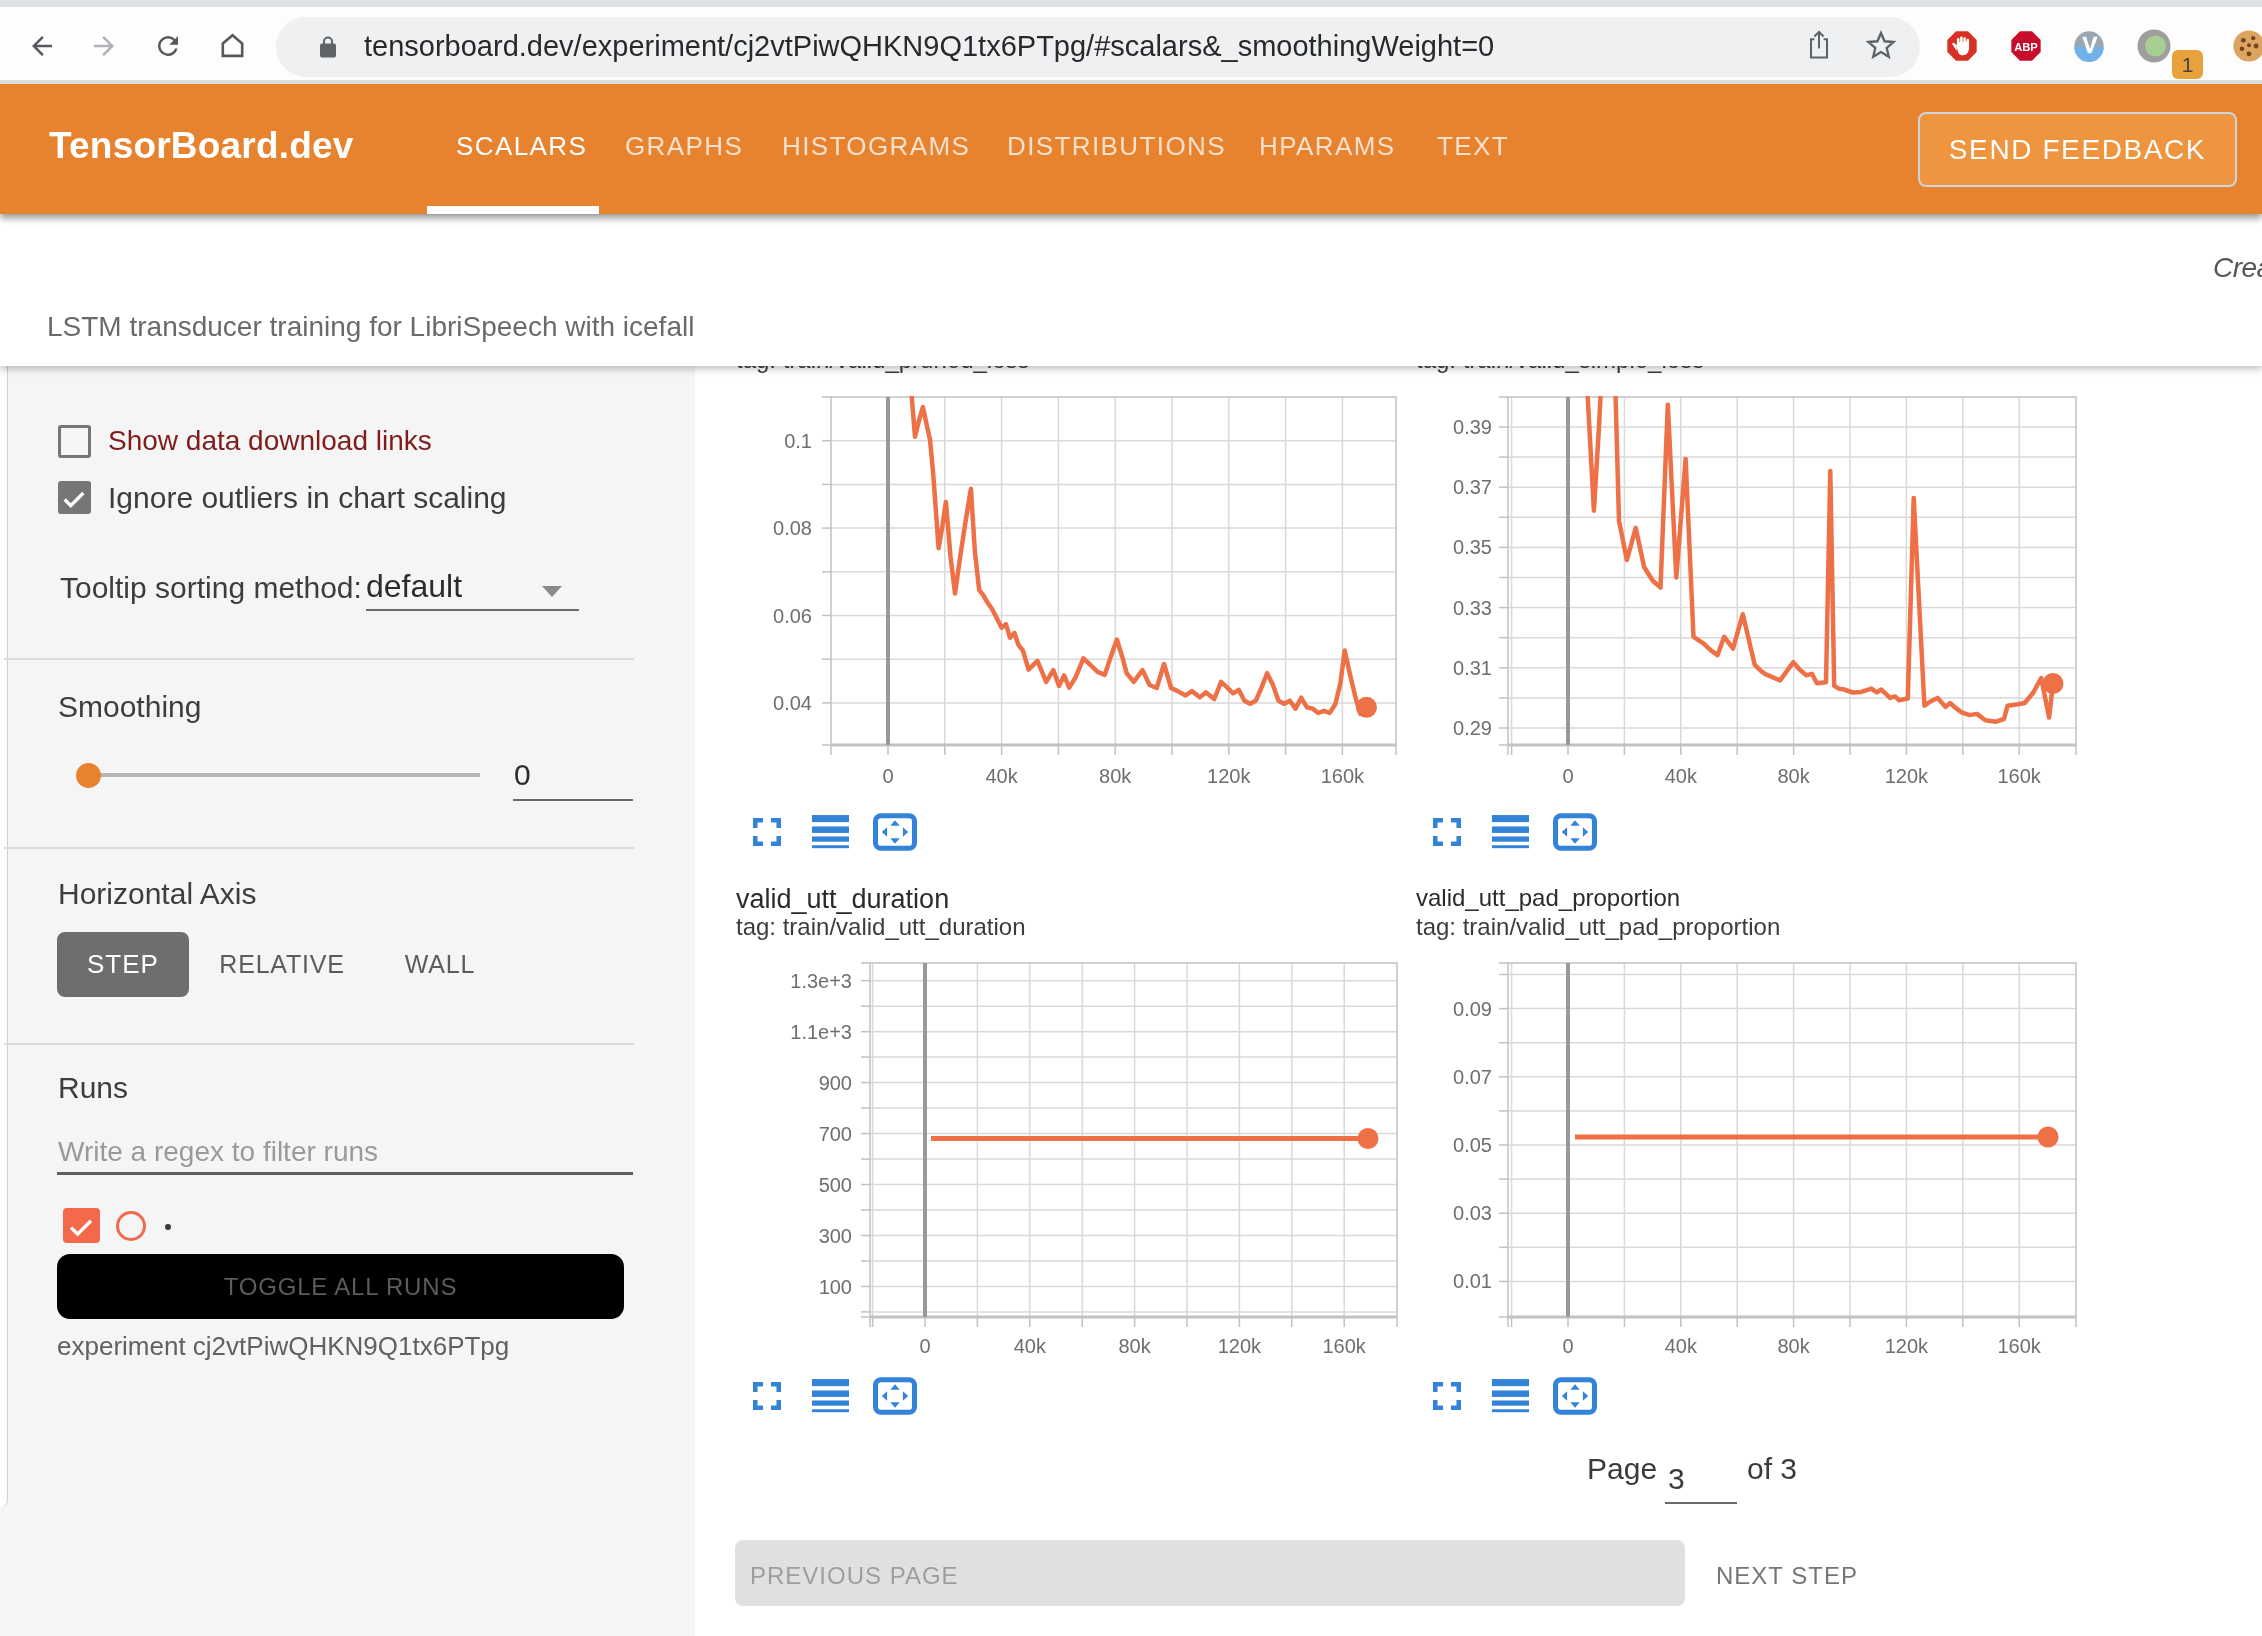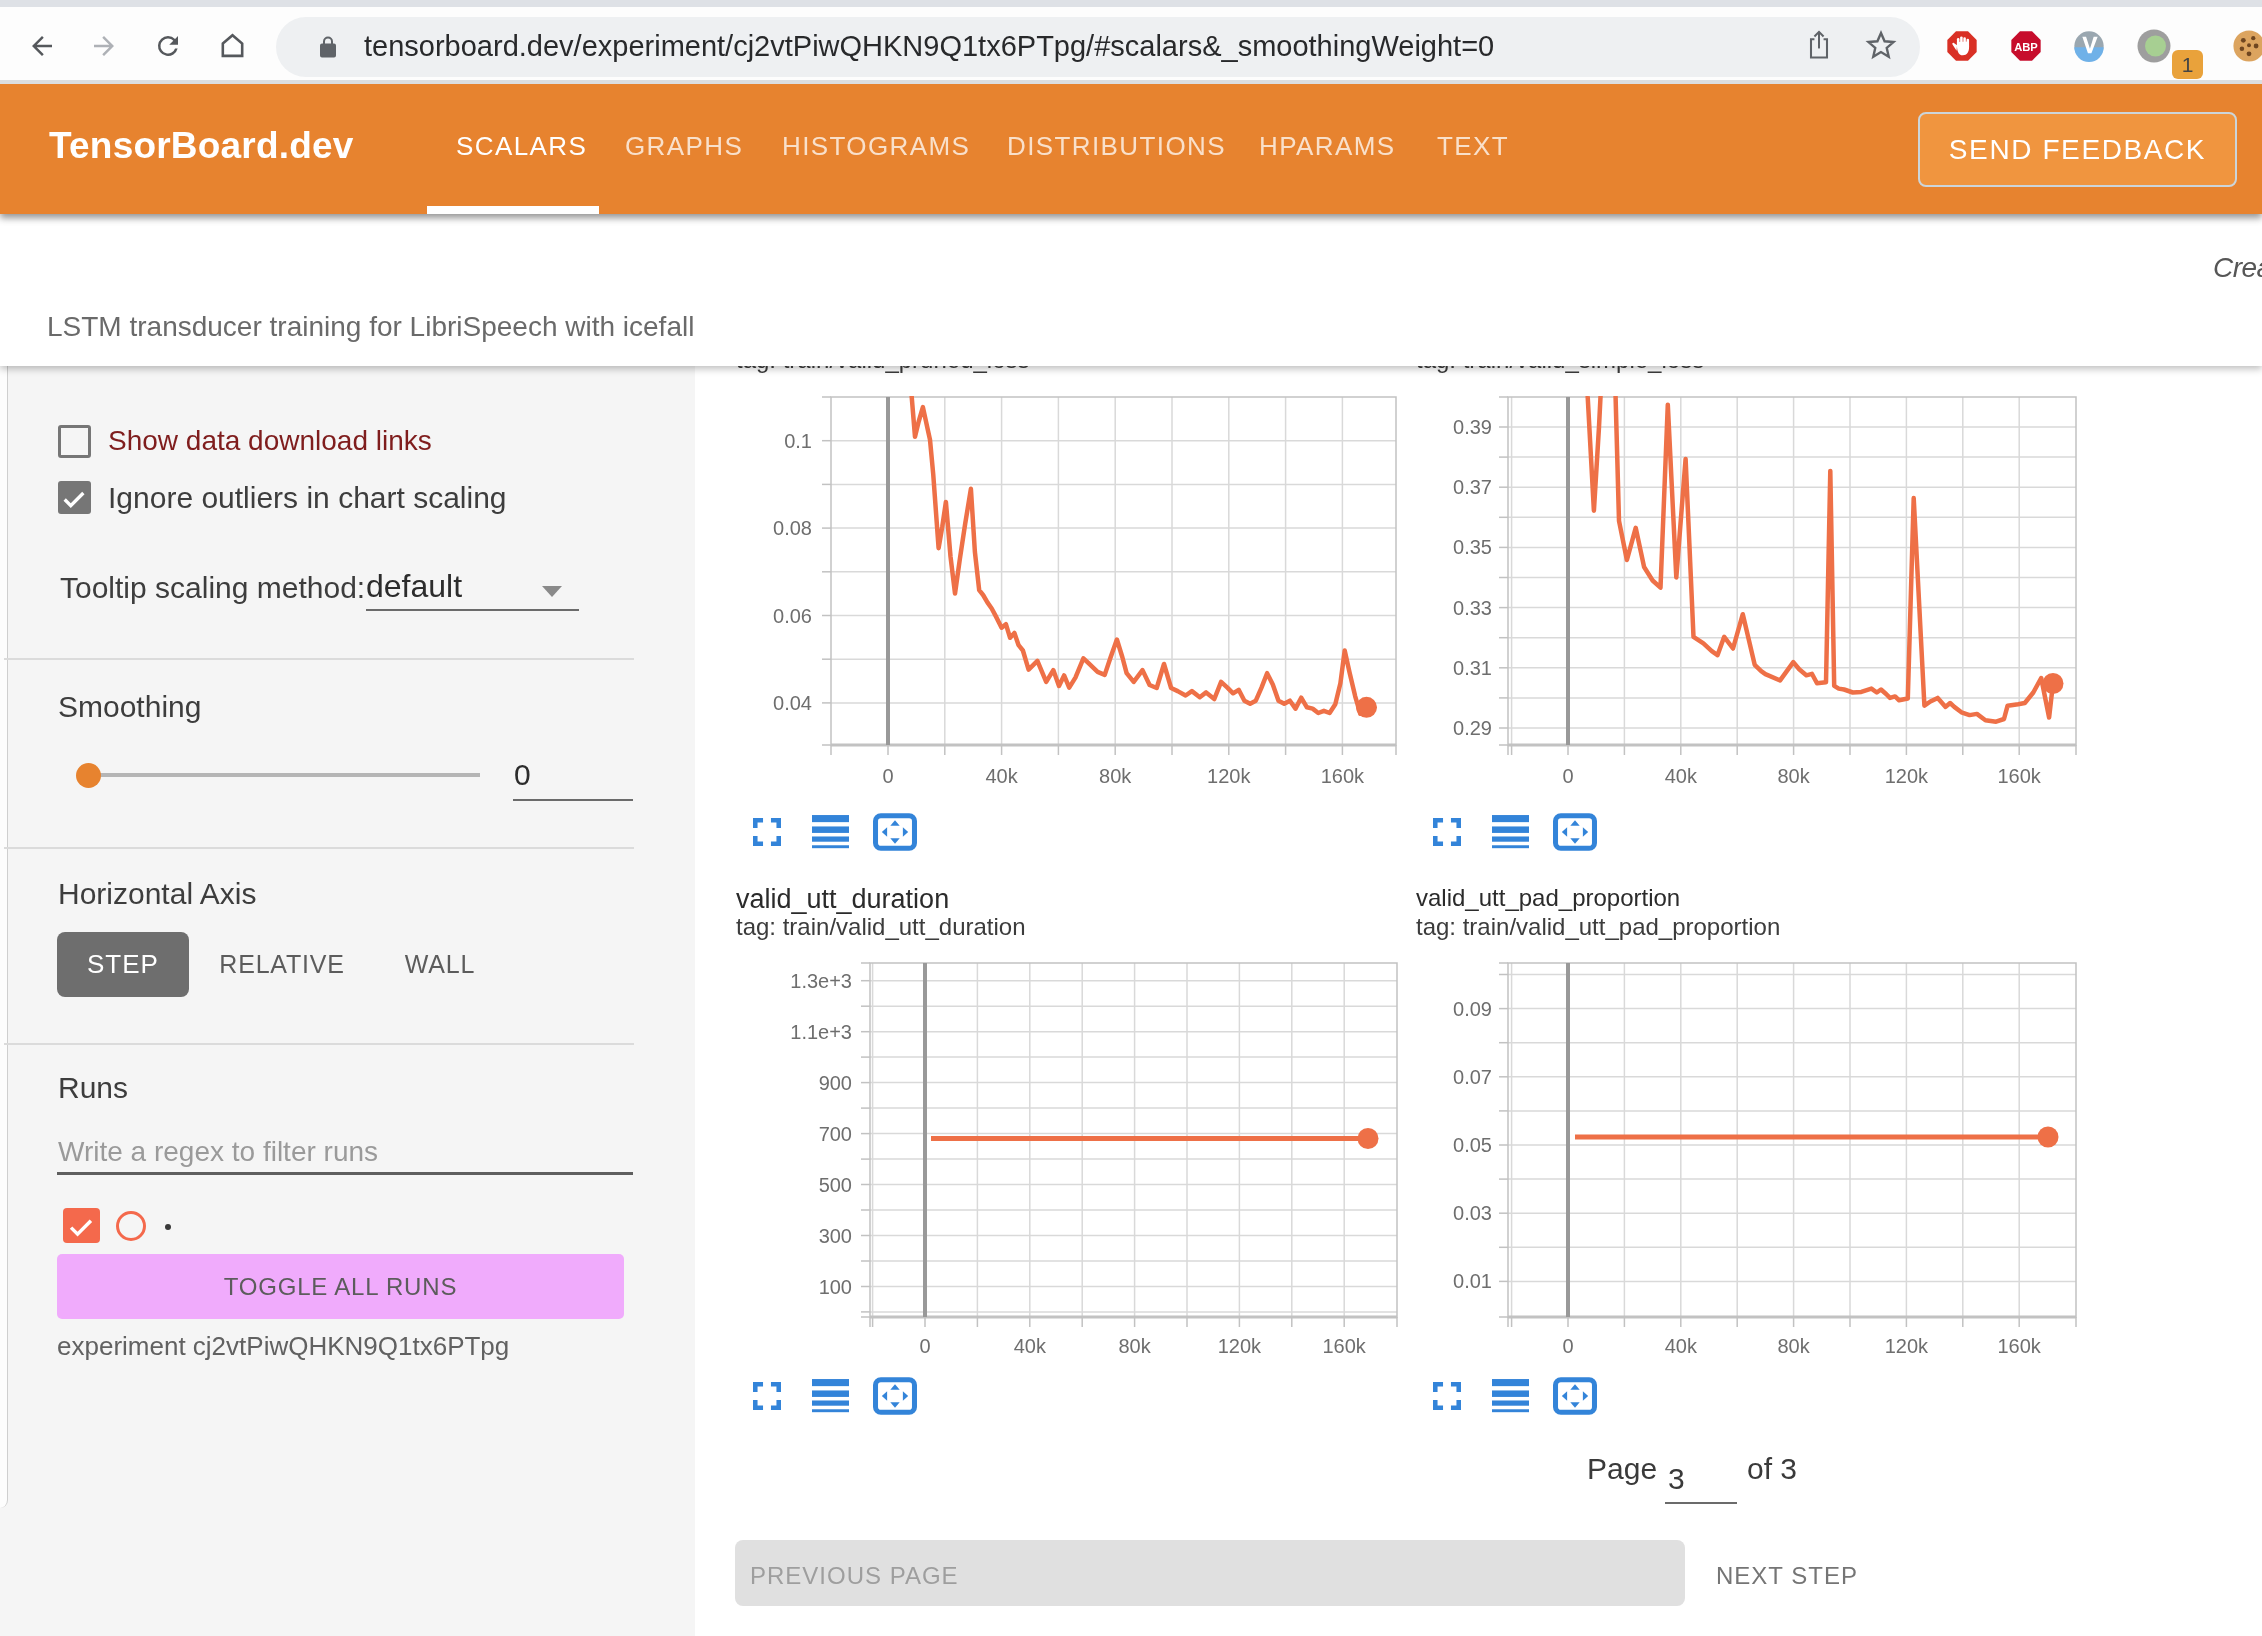--- a/index.html
+++ b/index.html
@@ -386,21 +386,21 @@
 <div class="abs" style="left:58px;top:425px;width:33px;height:33px;border:3.4px solid #767676;border-radius:3px;z-index:3"></div>
 <div class="abs" style="left:108px;top:425px;font-size:28px;color:#7f1d1d;z-index:3">Show data download links</div>
 
 <div class="abs" style="left:58px;top:481px;width:33px;height:33px;background:#767676;border-radius:3px;z-index:3">
 <svg width="33" height="33" viewBox="0 0 24 24">
       <path d="M9.3 16.2l-3.6-3.6-1.7 1.7 5.3 5.3 10-10-1.7-1.7z" fill="#fff"></path>
     </svg></div>
 <div class="abs" style="left:108px;top:481px;font-size:30px;color:#3d3d3d;z-index:3">Ignore outliers in chart scaling</div>
 
 
-<div class="abs" style="left:60px;top:571px;font-size:30px;color:#3d3d3d;z-index:3">Tooltip scaling method:</div>
+<div class="abs" style="left:60px;top:571px;font-size:30px;color:#3d3d3d;z-index:3">Tooltip sorting method:</div>
 <div class="abs" style="left:366px;top:568px;font-size:32px;color:#2c2c2c;z-index:3">default</div>
 <div class="abs" style="left:542px;top:586px;width:0;height:0;border-left:10px solid transparent;border-right:10px solid transparent;border-top:11px solid #8a8a8a;z-index:3"></div>
 <div class="abs" style="left:366px;top:609px;width:213px;height:2px;background:#6b6b6b;z-index:3"></div>
 
 <div class="abs" style="left:4px;top:658px;width:630px;height:1.5px;background:#dbdbdb;z-index:3"></div>
 
 
 <div class="abs" style="left:58px;top:690px;font-size:30px;color:#3d3d3d;z-index:3">Smoothing</div>
 <div class="abs" style="left:98px;top:773px;width:382px;height:4px;background:#b5b5b5;z-index:3"></div>
 <div class="abs" style="left:76px;top:763px;width:25px;height:25px;border-radius:50%;background:#e7832f;z-index:3"></div>
@@ -423,21 +423,21 @@
 <div class="abs" style="left:58px;top:1136px;font-size:28px;color:#9a9a9a;z-index:3">Write a regex to filter runs</div>
 <div class="abs" style="left:57px;top:1172px;width:576px;height:2.5px;background:#5f5f5f;z-index:3"></div>
 
 <div class="abs" style="left:63px;top:1208px;width:37px;height:35px;background:#f4694c;border-radius:4px;z-index:3">
 <svg width="37" height="35" viewBox="0 0 24 24">
       <path d="M9.3 16.2l-3.6-3.6-1.7 1.7 5.3 5.3 10-10-1.7-1.7z" fill="#fff"></path>
     </svg></div>
 <div class="abs" style="left:116px;top:1211px;width:30px;height:30px;border:3.6px solid #f4694c;border-radius:50%;z-index:3"></div>
 <div class="abs" style="left:165px;top:1224px;width:6px;height:6px;background:#3a3a3a;border-radius:50%;z-index:3"></div>
 
-<div class="abs" style="left:57px;top:1254px;width:567px;height:65px;background:#f0abfc;border-radius:5px;z-index:3;
+<div class="abs" style="left:57px;top:1254px;width:567px;height:65px;background:#000000;border-radius:13px;z-index:3;
   display:flex;align-items:center;justify-content:center;font-size:24px;color:#5c5c5c;letter-spacing:.8px">TOGGLE ALL RUNS</div>
 <div class="abs" style="left:57px;top:1331px;font-size:26px;color:#616161;z-index:3">experiment cj2vtPiwQHKN9Q1tx6PTpg</div>
 
 
 <div class="abs" style="left:0;top:214px;width:2262px;height:152px;background:#fff;z-index:4;
   box-shadow:0 3px 7px rgba(0,0,0,0.25)"></div>
 <div class="abs" style="left:2213px;top:252px;font-size:28px;letter-spacing:-0.5px;font-style:italic;color:#565656;z-index:5">Creat</div>
 <div class="abs" style="left:47px;top:311px;font-size:28px;color:#6a6a6a;z-index:5">LSTM transducer training for LibriSpeech with icefall</div>
 
 

